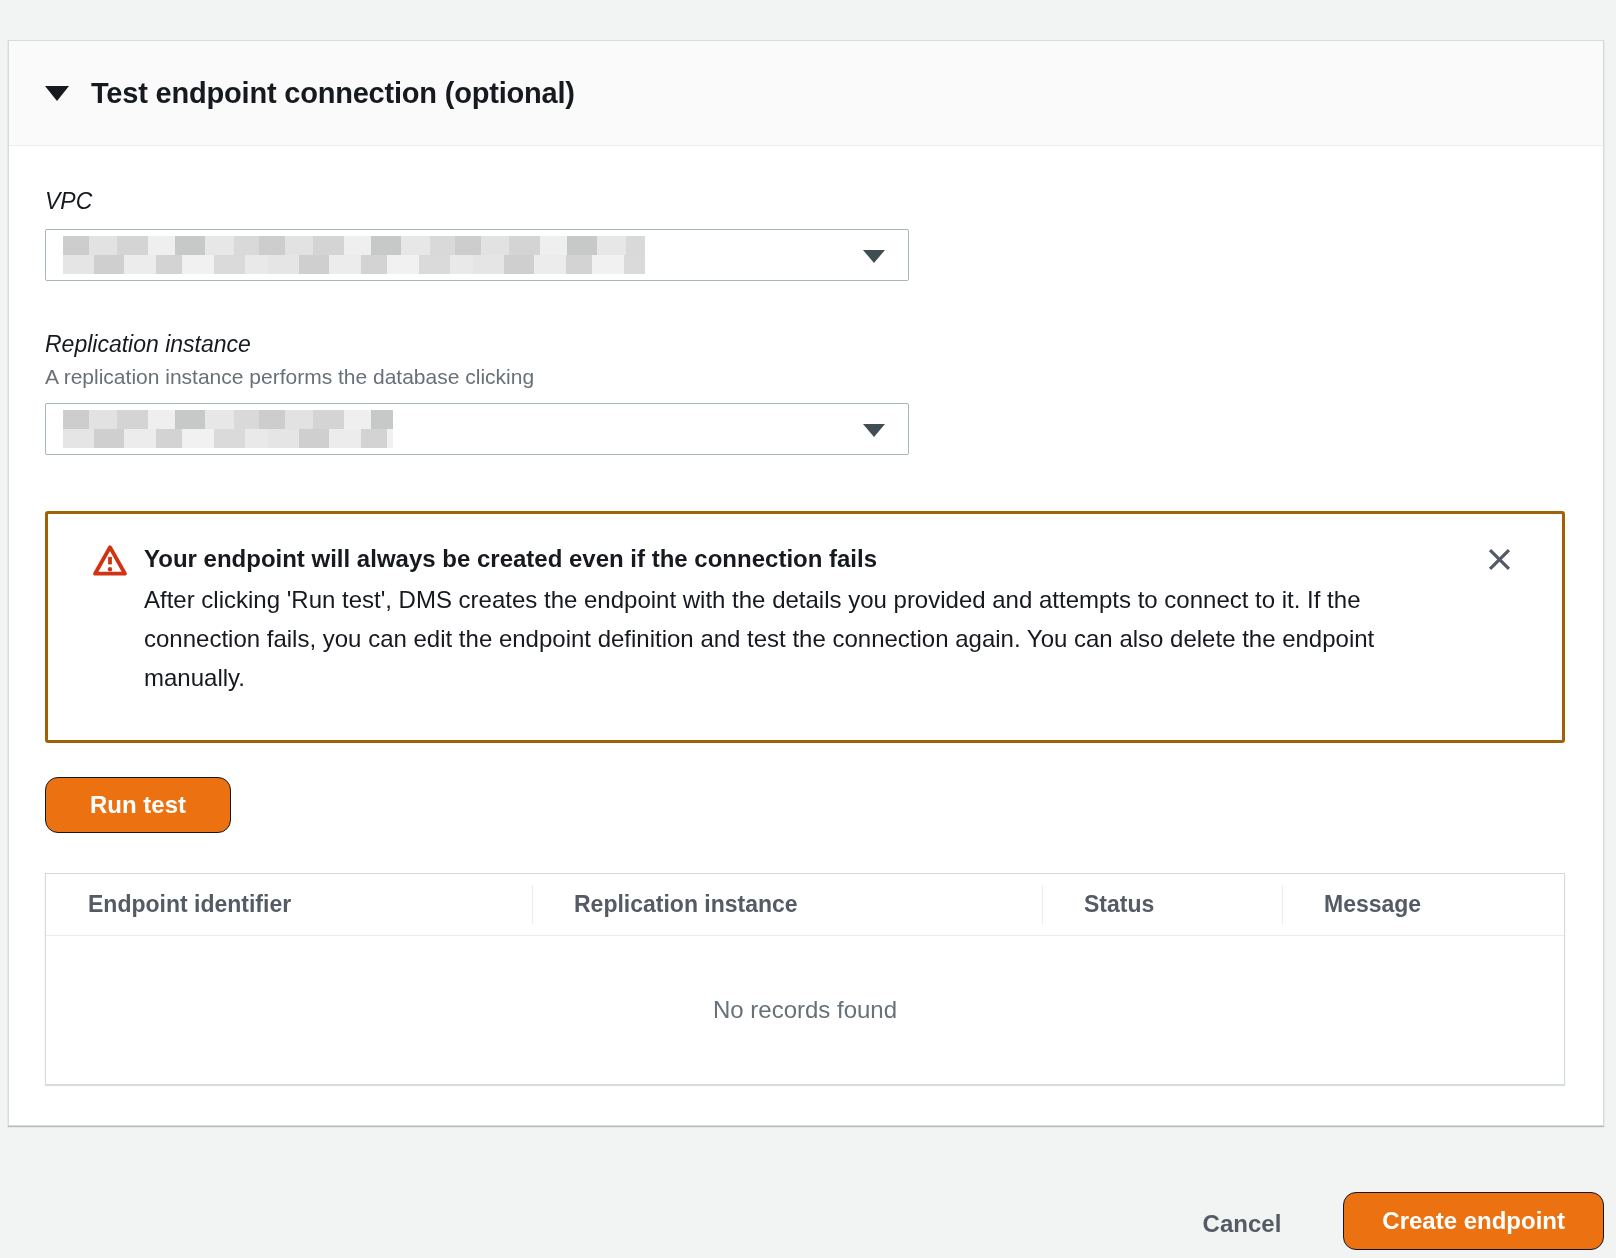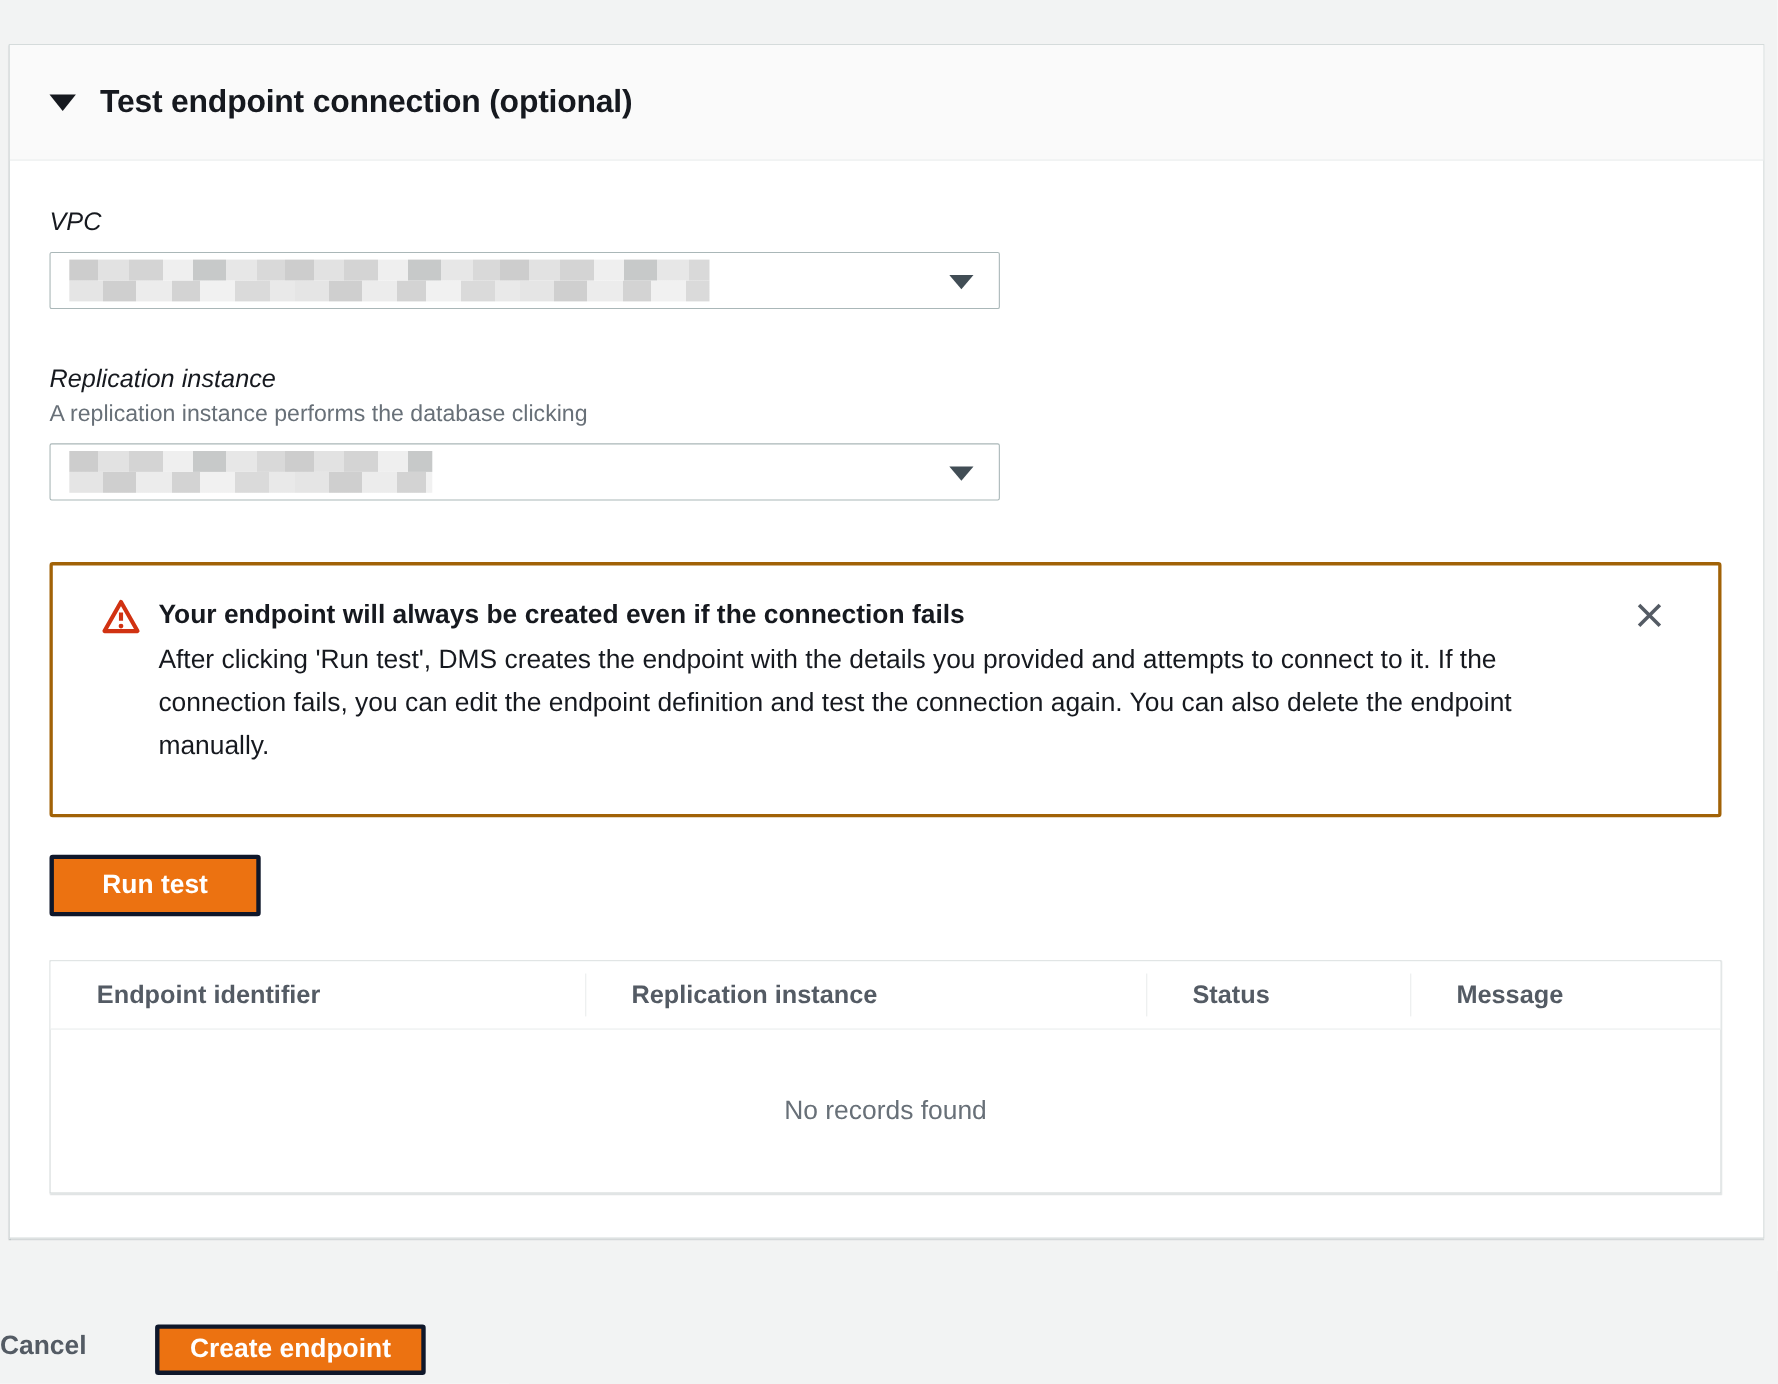--- a/index.html
+++ b/index.html
@@ -74,27 +74,27 @@
   .flash-body  { font-size:24px; line-height:39px; margin-top:3px; max-width:1300px; }
   .flash-close {
     position:absolute; right:46px; top:28px;
     width:34px; height:34px; background:none; border:none; cursor:pointer;
     display:flex; align-items:center; justify-content:center;
   }
 
   
   .btn-primary {
     display:inline-flex; align-items:center; justify-content:center;
-    background:#ec7211; border:4px solid #0f172a; border-radius:3px;
+    background:#ec7211; border:1px solid #0f172a; border-radius:13px;
     color:#fff; font-weight:700; font-size:24px;
     font-family:"Liberation Sans", sans-serif;
     cursor:pointer;
   }
   .btn-run { margin-top:34px; height:56px; padding:0 44px; }
-  .btn-create { height:46px; padding:0 28px; }
+  .btn-create { height:58px; padding:0 38px; }
   .btn-link {
     background:none; border:none; cursor:pointer;
     color:#545b64; font-weight:700; font-size:24px;
     font-family:"Liberation Sans", sans-serif;
   }
 
   
   .table {
     margin-top:40px; width:1520px; background:#fff;
     border:1px solid #d5dbdb; box-shadow:0 1px 1px rgba(0,28,36,.15);
@@ -114,21 +114,21 @@
   }
   .th.c1 { width:486px; } .th.c2 { width:510px; } .th.c3 { width:240px; } .th.c4 { width:282px; }
   .tempty {
     height:148px; display:flex; align-items:center; justify-content:center;
     font-size:24px; color:#687078;
   }
 
   
   .footer {
     position:absolute; left:0; right:0; top:1100px; height:158px;
-    display:flex; align-items:flex-end; 
+    display:flex; align-items:flex-end; justify-content:flex-end;
     padding:0 12px 8px 0; gap:28px;
   }
   .footer .btn-link { margin-bottom:12px; margin-right:34px; }
 </style>
 </head>
 <body>
 
 <div class="card">
 
   <div class="card-header">

